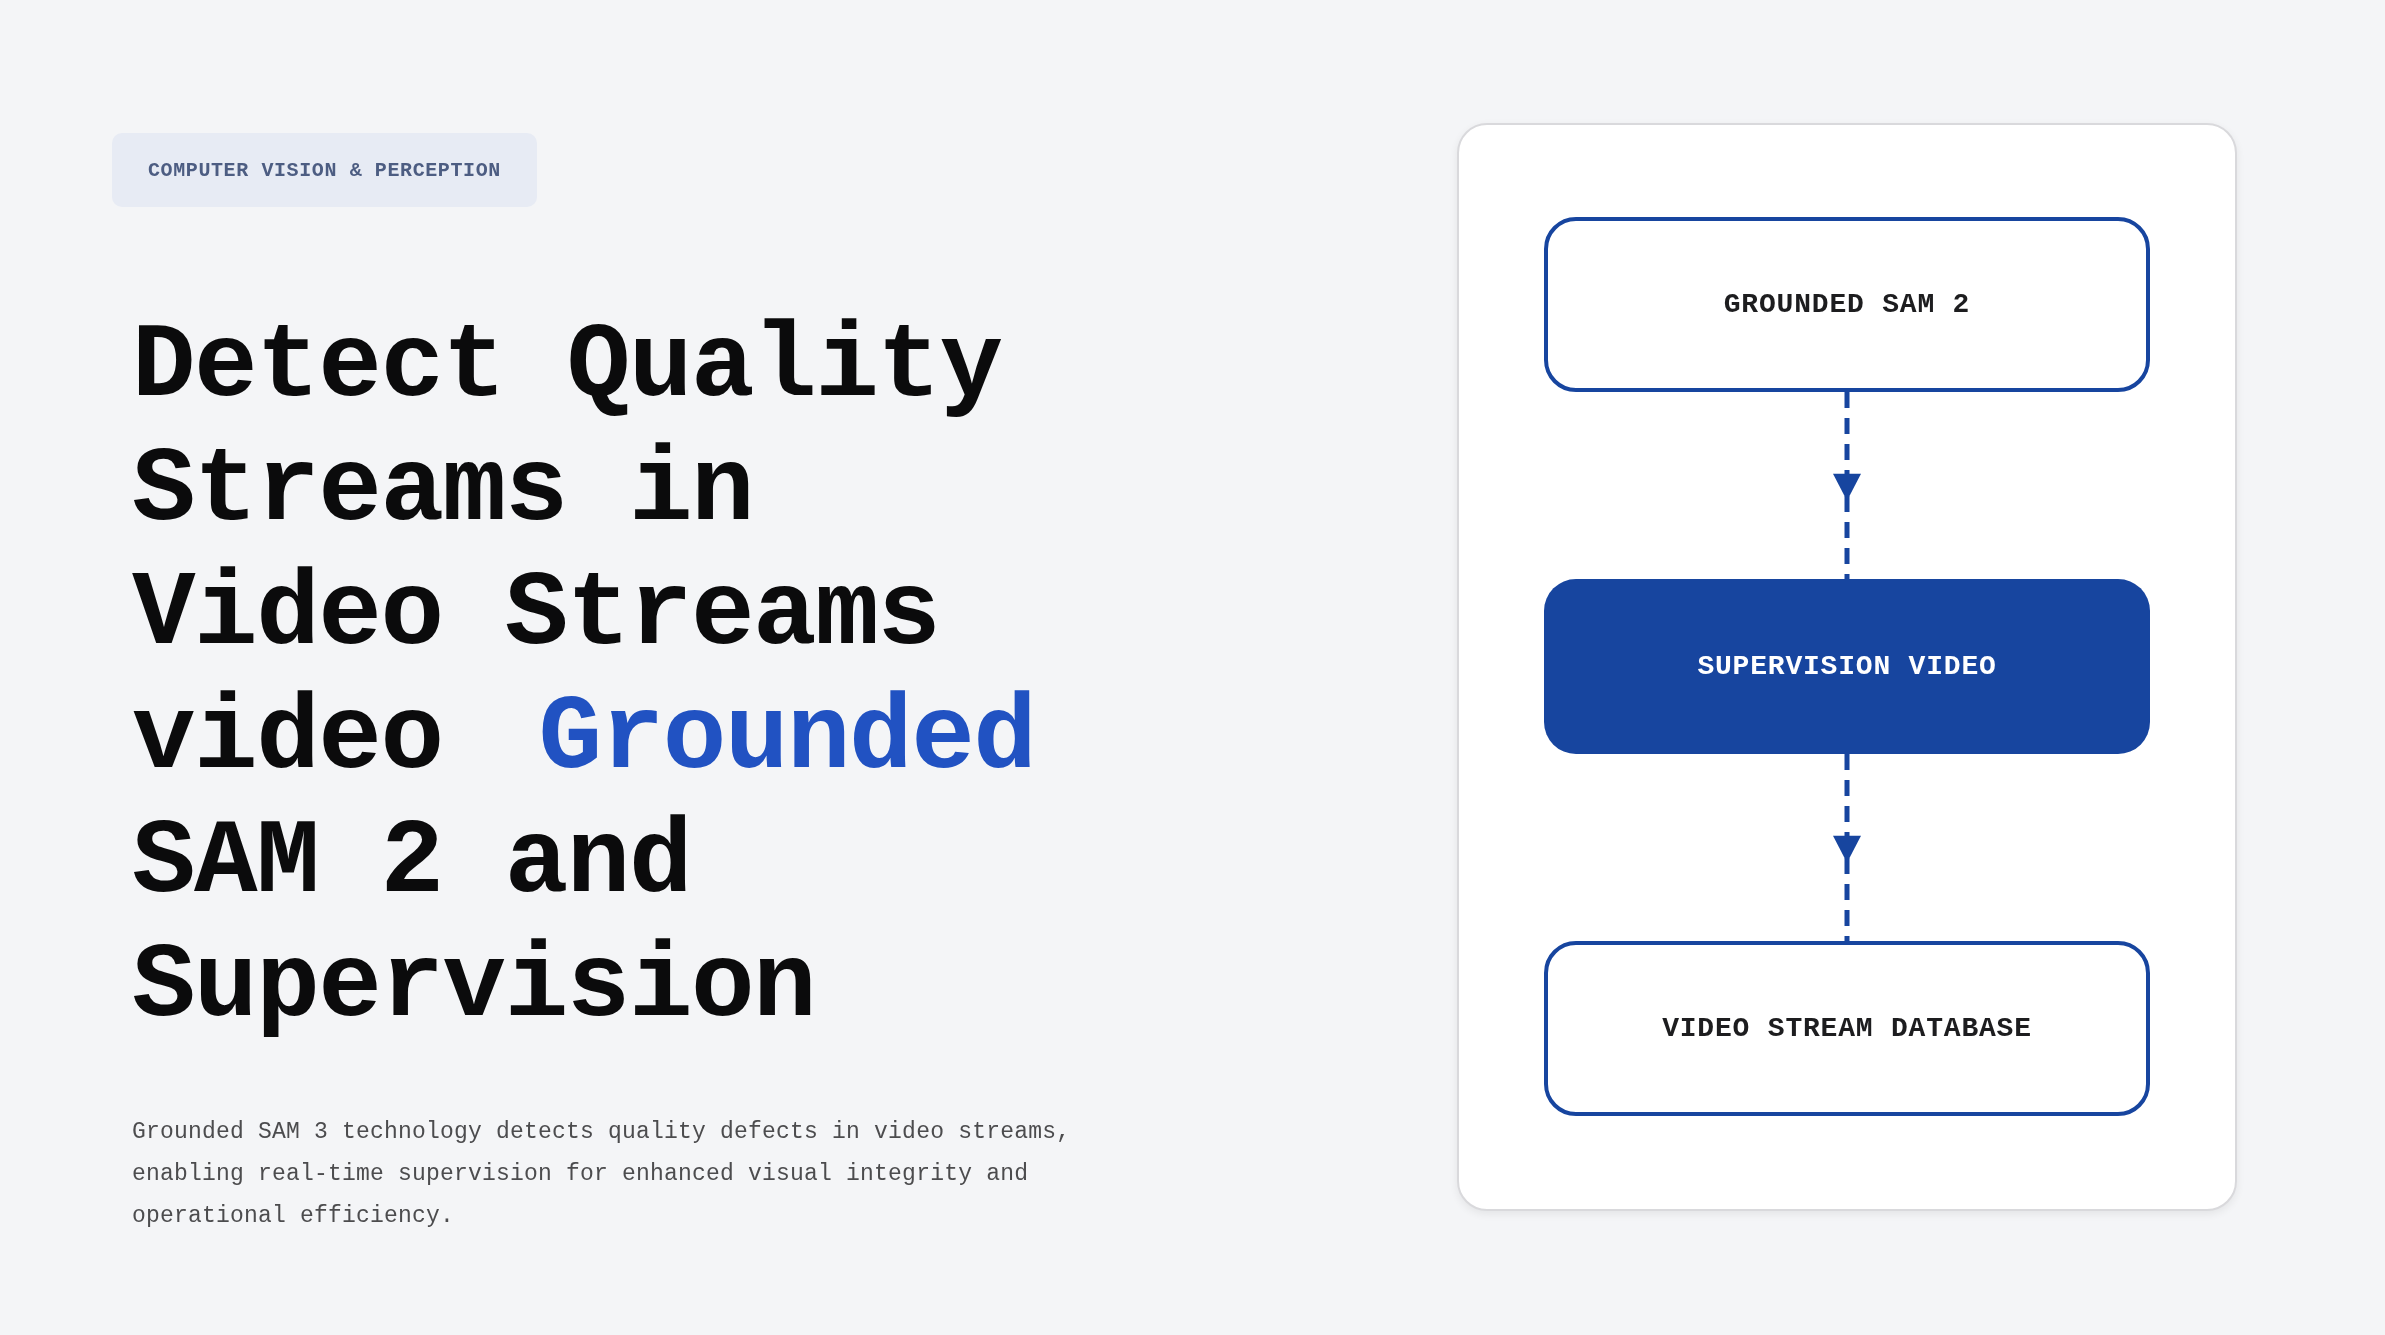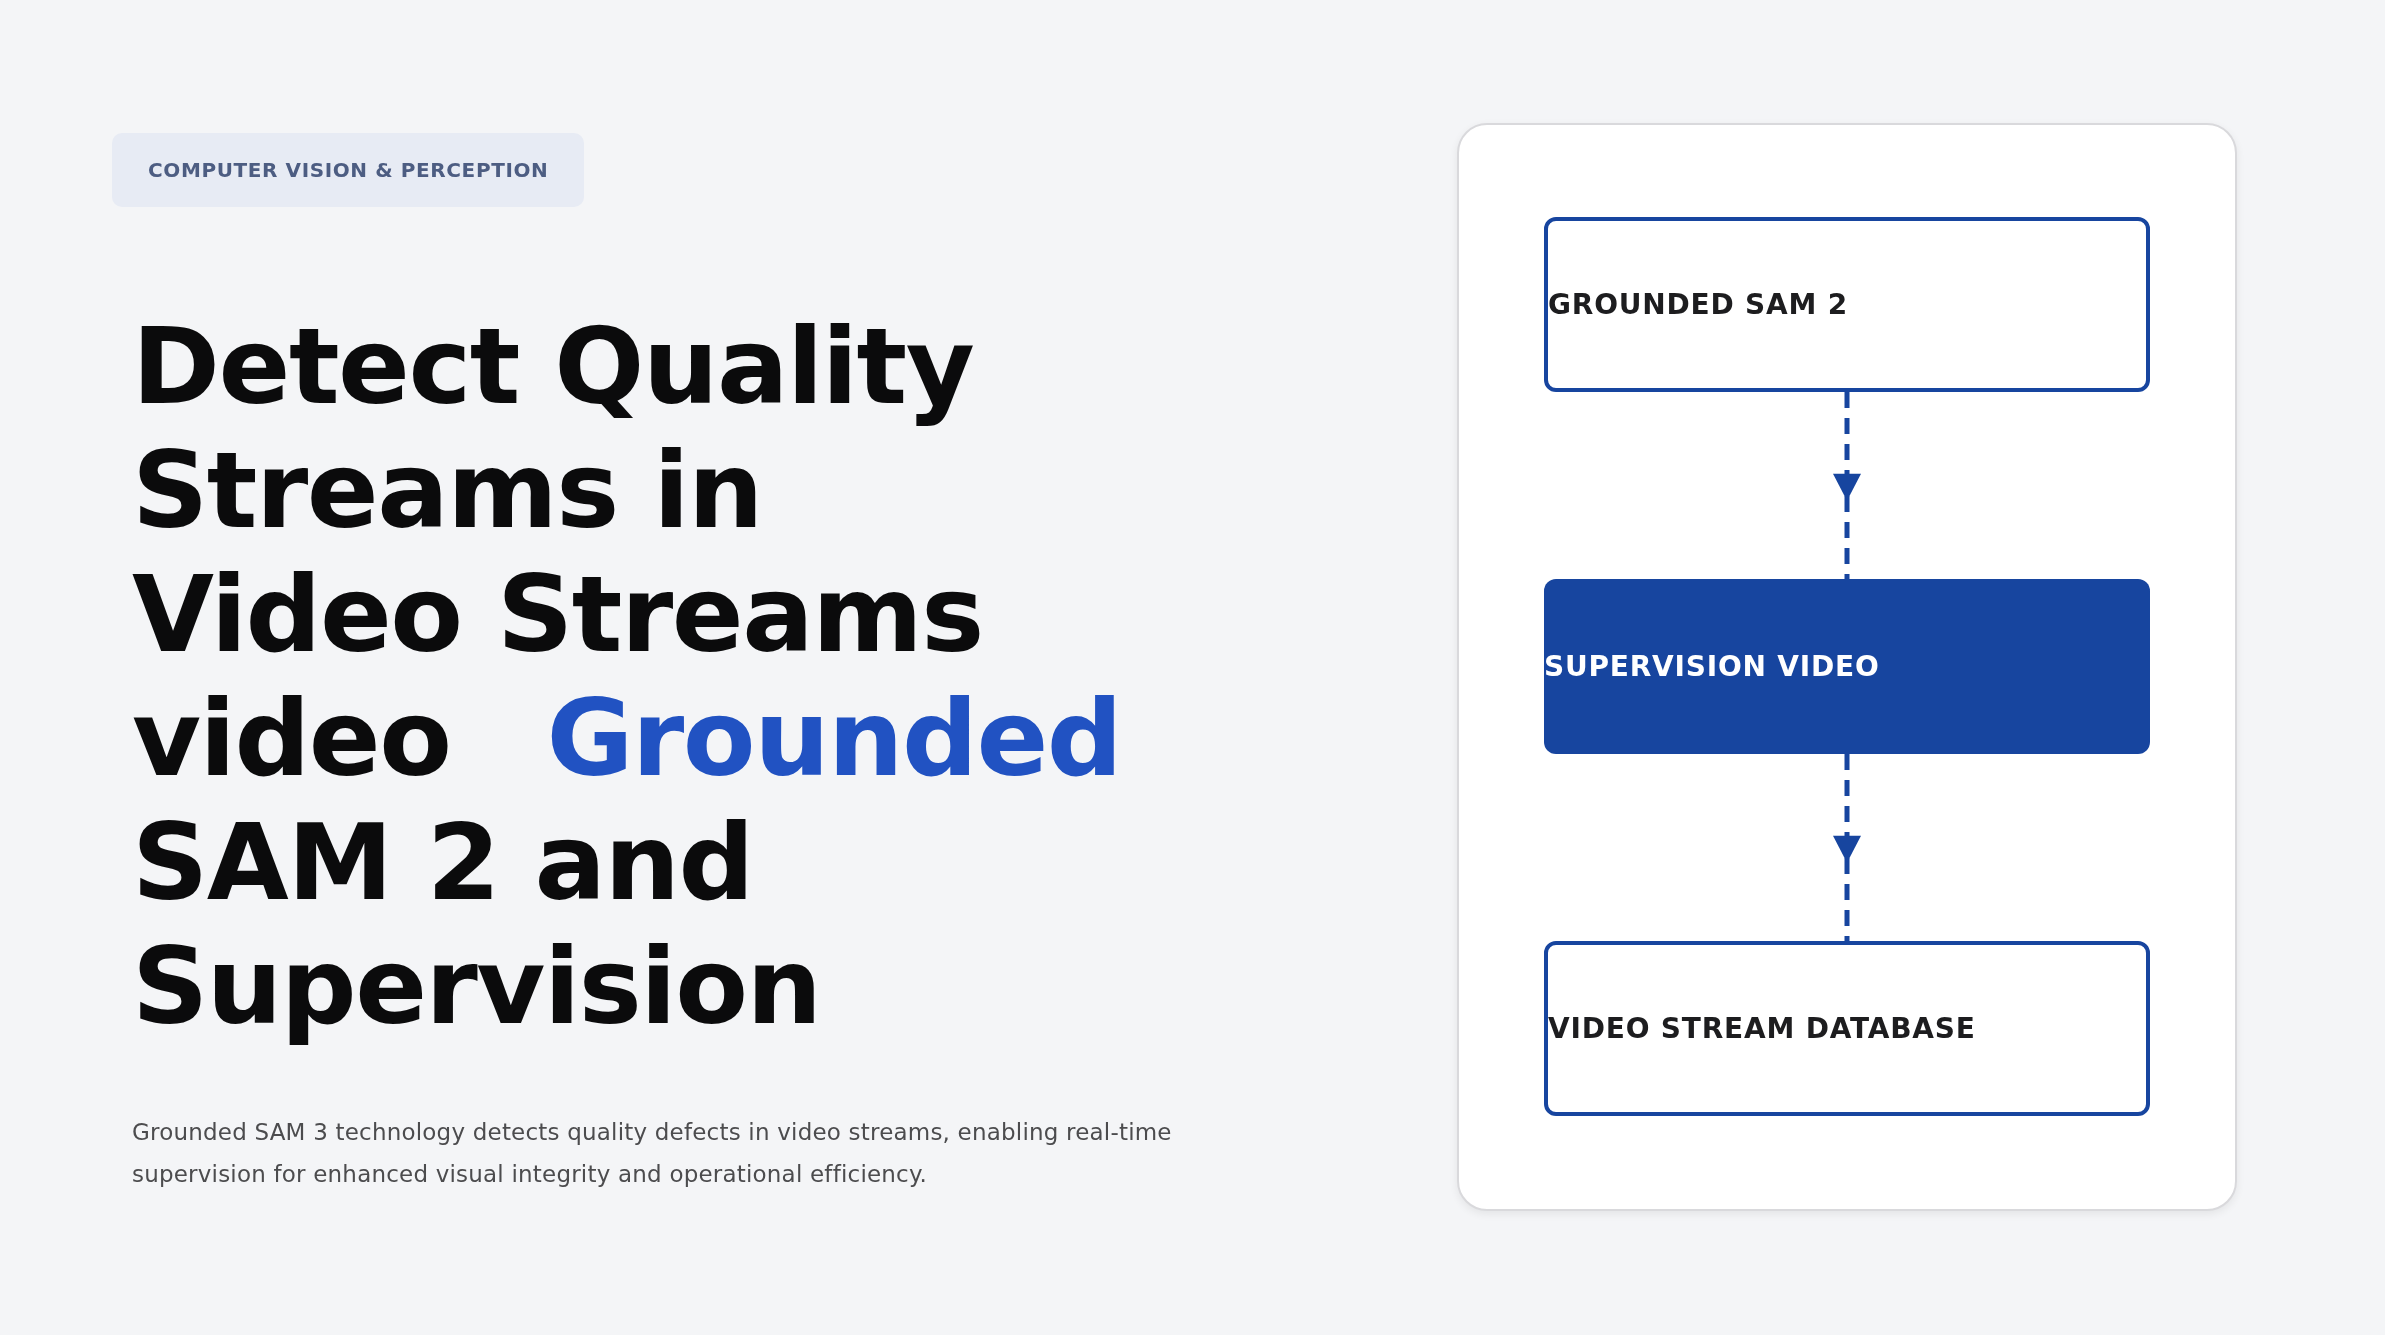--- a/index.html
+++ b/index.html
@@ -1,15 +1,15 @@
 <!DOCTYPE html>
 <html><head>
 <meta charset="utf-8">
 <style>
-  * { margin: 0; padding: 0; box-sizing: border-box; }
+  * { margin: 0; padding: 0; box-sizing: border-box; font-family: Liberation Mono, monospace; }
   html, body { width: 2385px; height: 1335px; }
   body {
     position: relative;
     background: #f4f5f7;
     font-family: "DejaVu Sans", "Liberation Sans", sans-serif;
     overflow: hidden;
   }
 
   
   .hero-left {
@@ -69,23 +69,24 @@
     border-radius: 30px;
     box-shadow: 0 3px 8px rgba(0,0,0,0.07);
     display: flex;
     flex-direction: column;
     align-items: center;
     padding-top: 92px;
   }
   .flow-node {
     width: 606px;
     height: 175px;
-    border-radius: 12px;
+    border-radius: 32px;
     display: flex;
     align-items: center;
+    justify-content: center;
     flex: none;
   }
   .flow-node.outline {
     background: #ffffff;
     border: 4px solid #17459f;
   }
   .flow-node.filled {
     background: #17459f;
   }
   .node-label {

